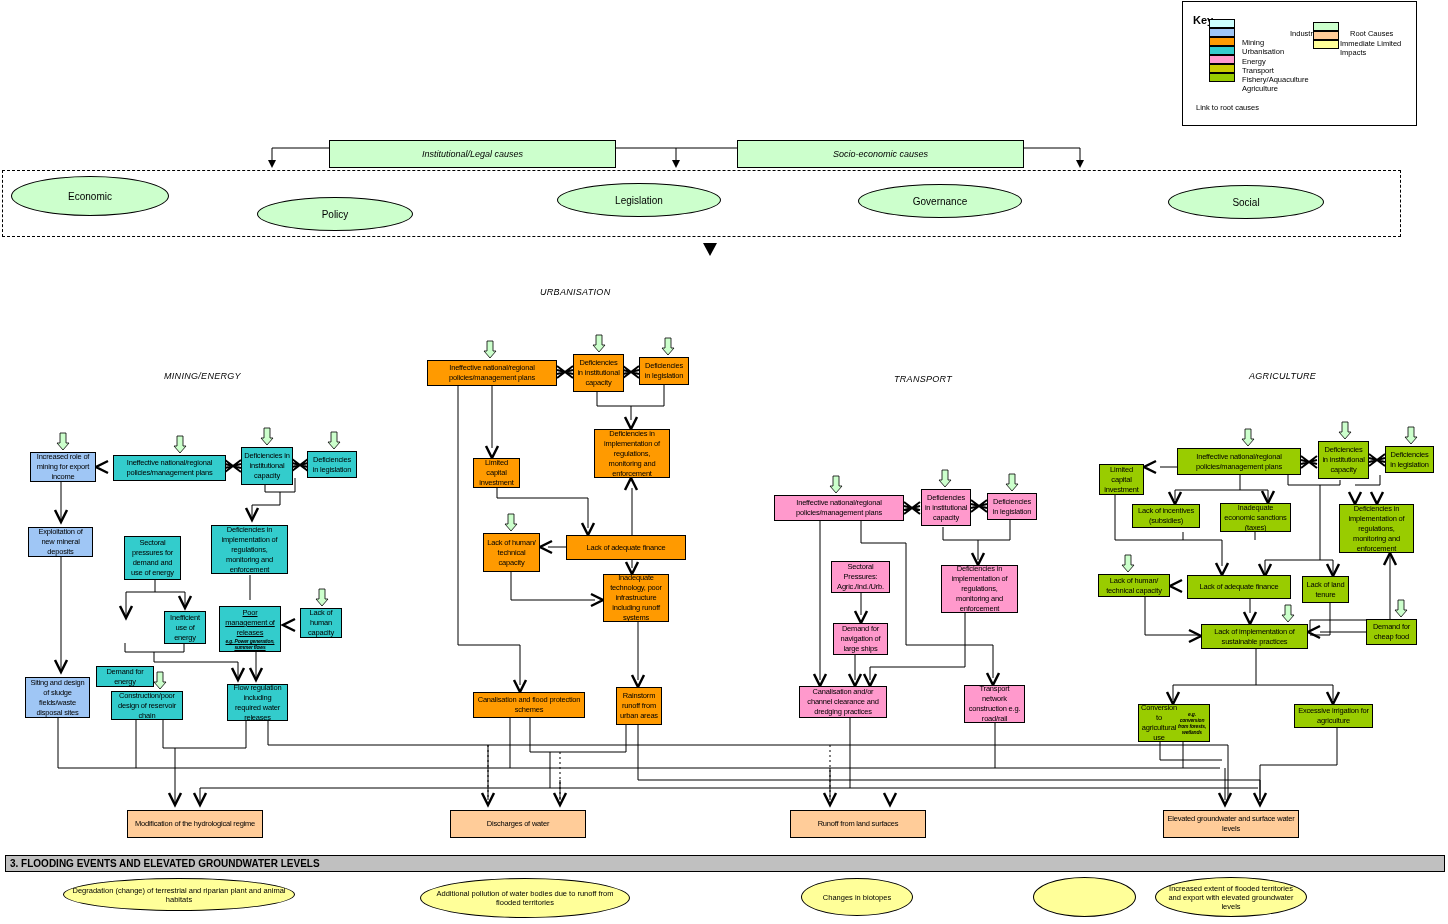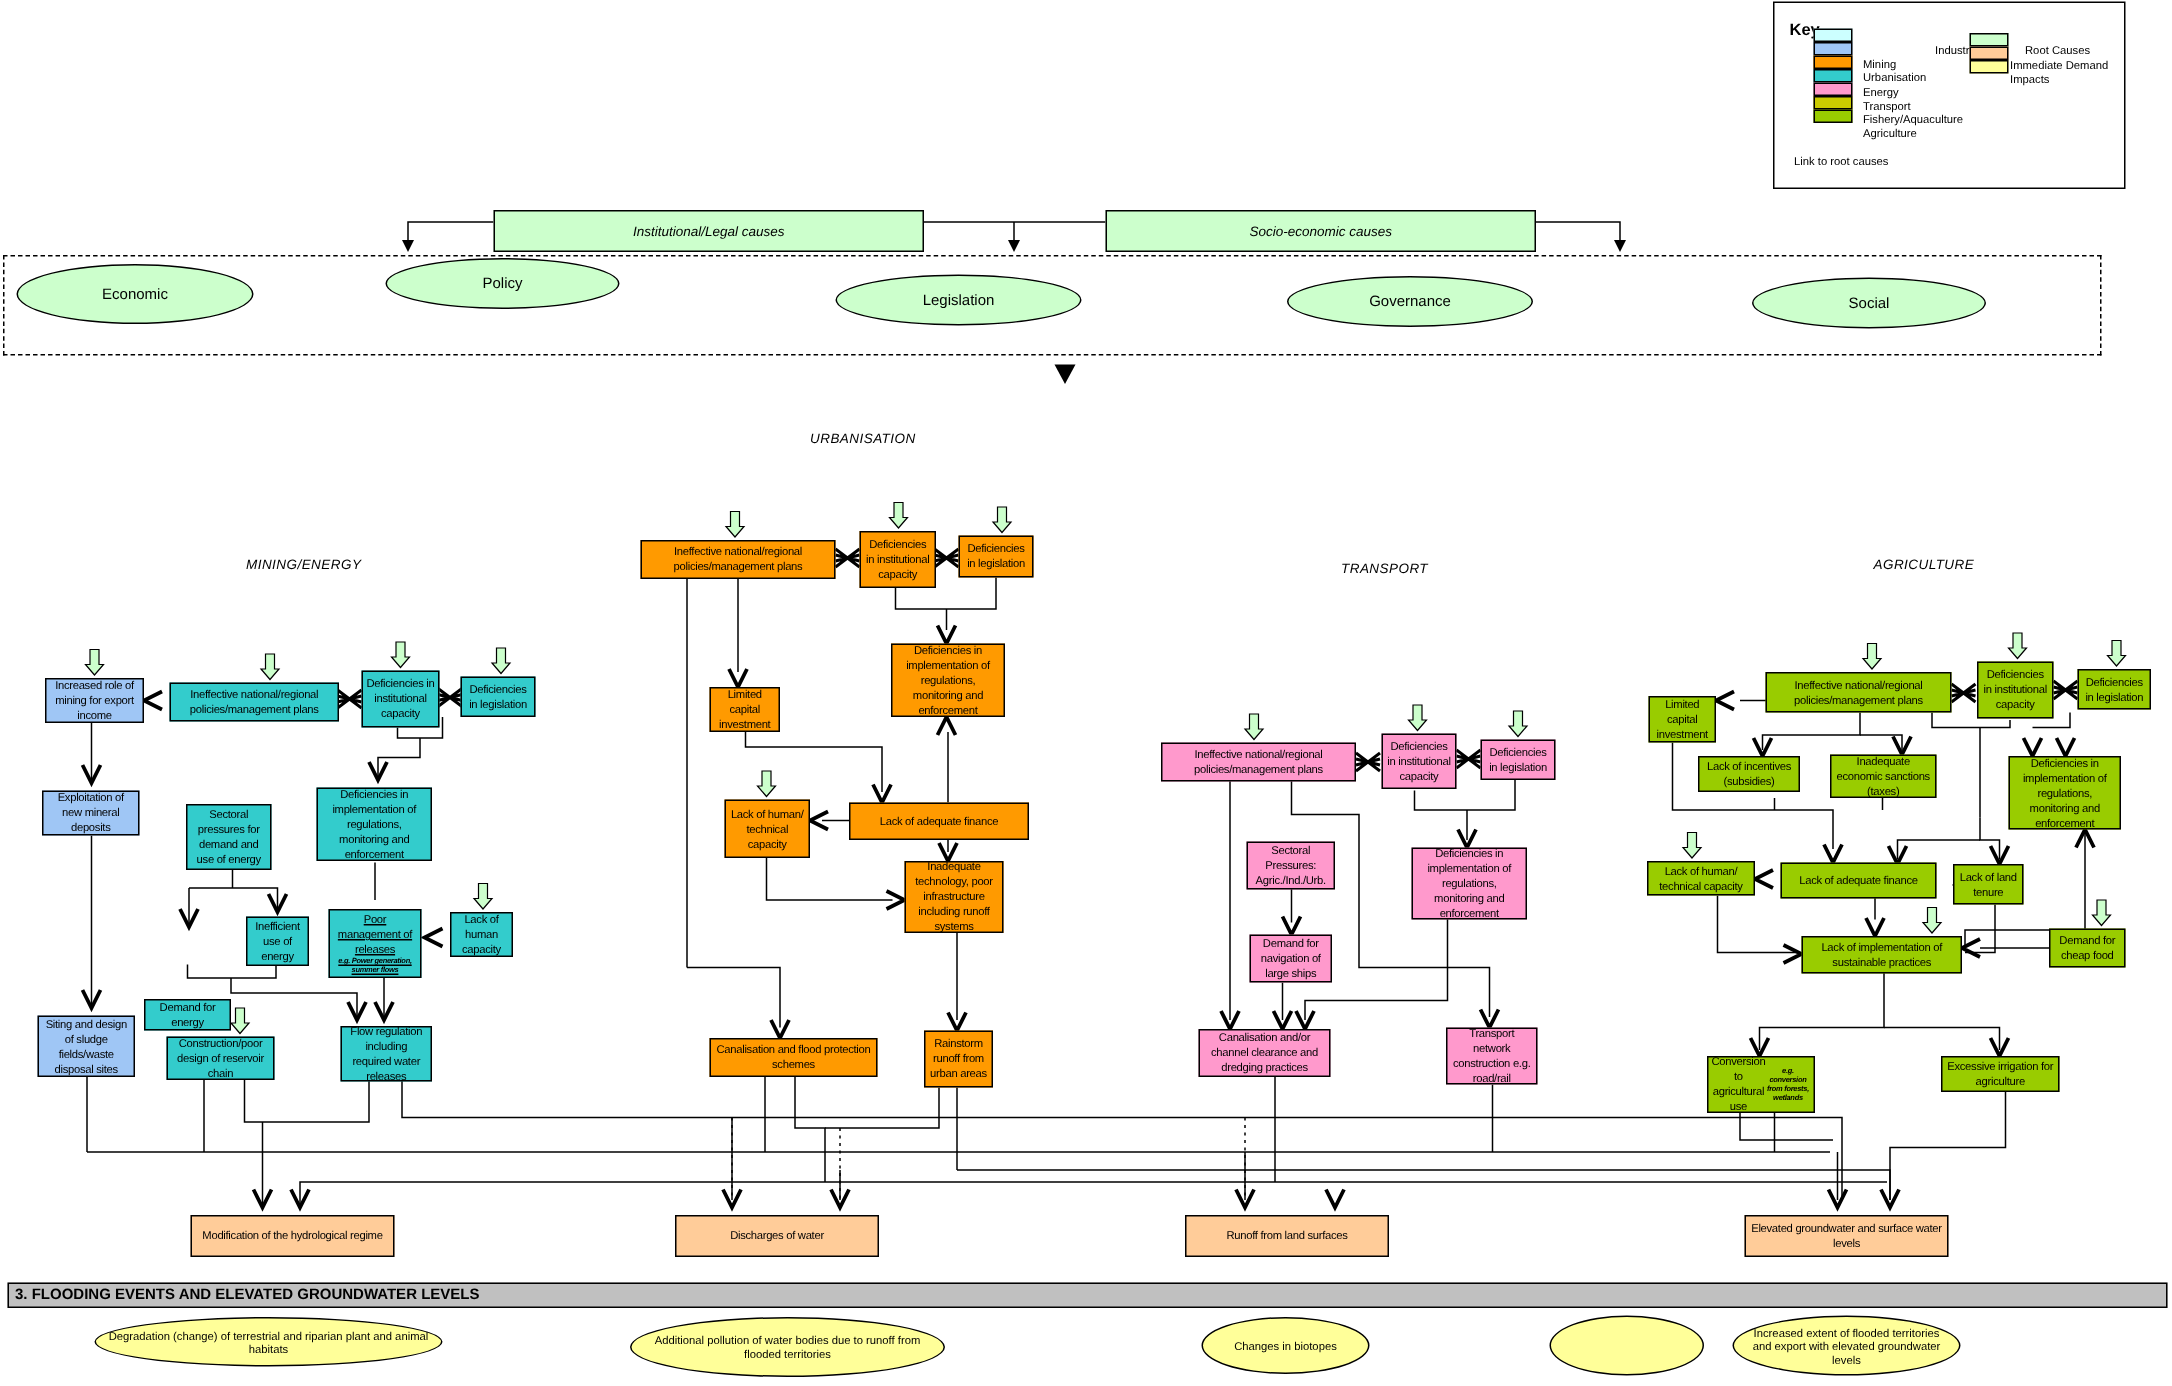--- a/index.html
+++ b/index.html
@@ -214,30 +214,30 @@
   <div class="lbl" style="left:59px;top:36px;">Mining</div>
   <div class="lbl" style="left:59px;top:45px;">Urbanisation</div>
   <div class="lbl" style="left:59px;top:55px;">Energy</div>
   <div class="lbl" style="left:59px;top:64px;">Transport</div>
   <div class="lbl" style="left:59px;top:73px;">Fishery/Aquaculture</div>
   <div class="lbl" style="left:59px;top:82px;">Agriculture</div>
   <div class="sw" style="left: 130px; top: 20px; background: rgb(204, 255, 204);"></div>
   <div class="sw" style="left: 130px; top: 29px; background: rgb(255, 204, 153);"></div>
   <div class="sw" style="left: 130px; top: 38px; background: rgb(255, 255, 153);"></div>
   <div class="lbl" style="left:157px;top:27px;padding-left:10px;">Root Causes</div>
-  <div class="lbl" style="left:157px;top:37px;">Immediate Demand</div>
+  <div class="lbl" style="left:157px;top:37px;">Immediate Limited</div>
   <div class="lbl" style="left:157px;top:46px;">Impacts</div>
   <div class="lbl" style="left:13px;top:101px;">Link to root causes</div>
 </div>
 
 <div class="rootbar" style="left:329px;top:140px;width:287px;">Institutional/Legal causes</div>
 <div class="rootbar" style="left:737px;top:140px;width:287px;">Socio-economic causes</div>
 <div class="dash-box"></div>
 <div class="ell green" style="left:11px;top:176px;width:158px;height:40px;">Economic</div>
-<div class="ell green" style="left:257px;top:172px;width:156px;height:34px;">Policy</div>
+<div class="ell green" style="left:257px;top:197px;width:156px;height:34px;">Policy</div>
 <div class="ell green" style="left:557px;top:183px;width:164px;height:34px;">Legislation</div>
 <div class="ell green" style="left:858px;top:184px;width:164px;height:34px;">Governance</div>
 <div class="ell green" style="left:1168px;top:185px;width:156px;height:34px;">Social</div>
 
 <div class="section-title" style="left:164px;top:371px;">MINING/ENERGY</div>
 <div class="section-title" style="left:540px;top:287px;">URBANISATION</div>
 <div class="section-title" style="left:894px;top:374px;">TRANSPORT</div>
 <div class="section-title" style="left:1249px;top:371px;">AGRICULTURE</div>
 
 <div class="box c-mining" style="left:30px;top:452px;width:66px;height:30px;">Increased role of mining for export income</div>

